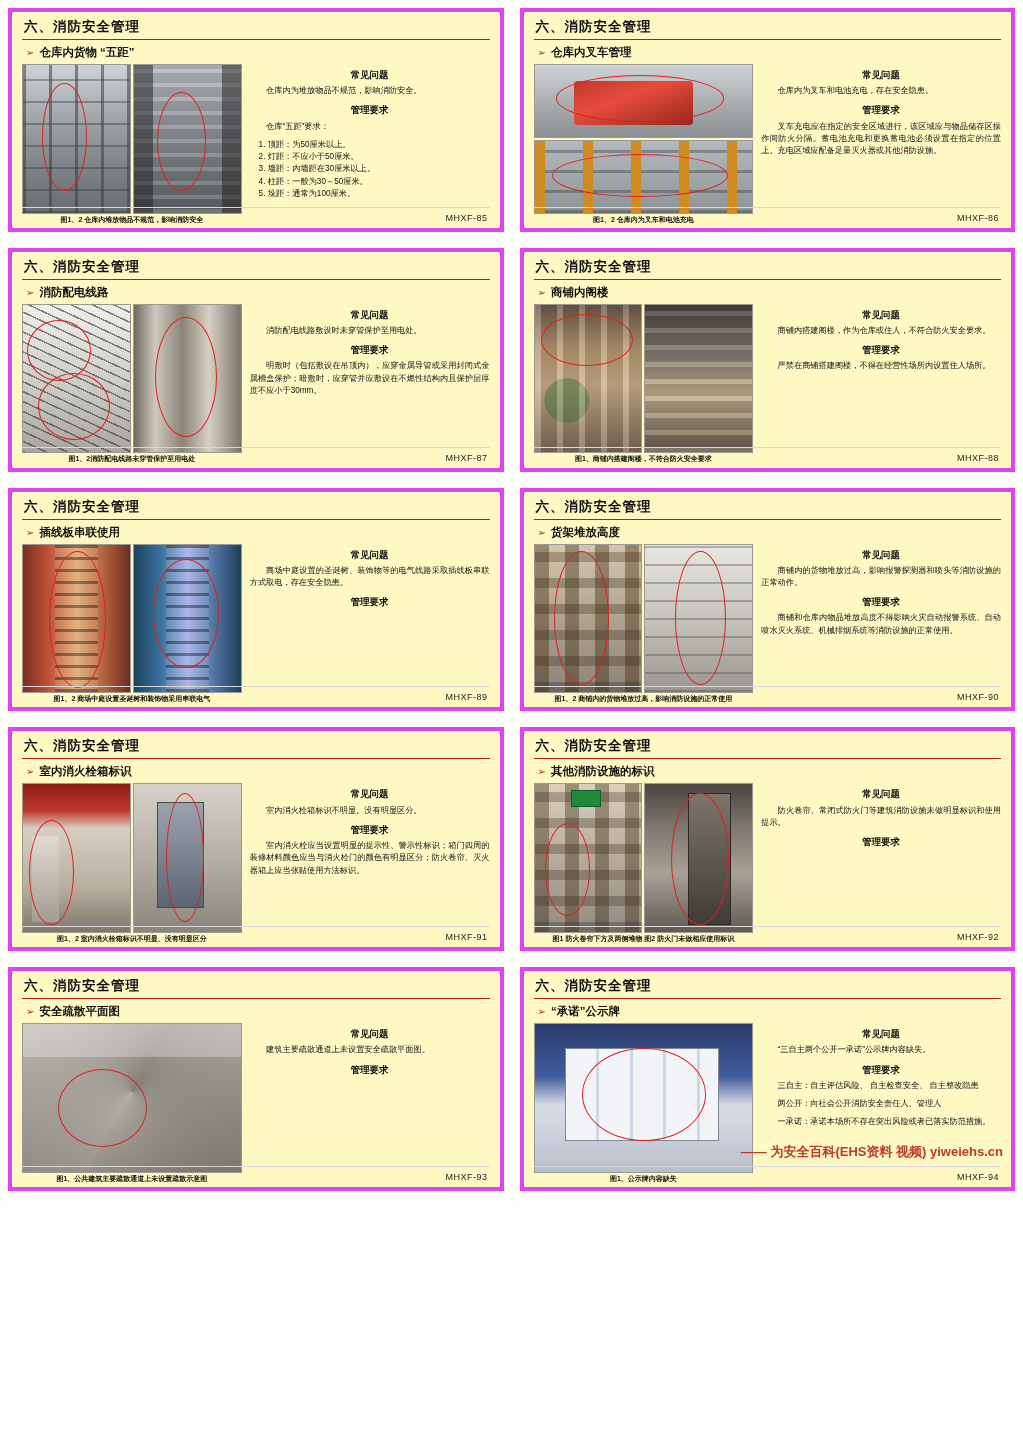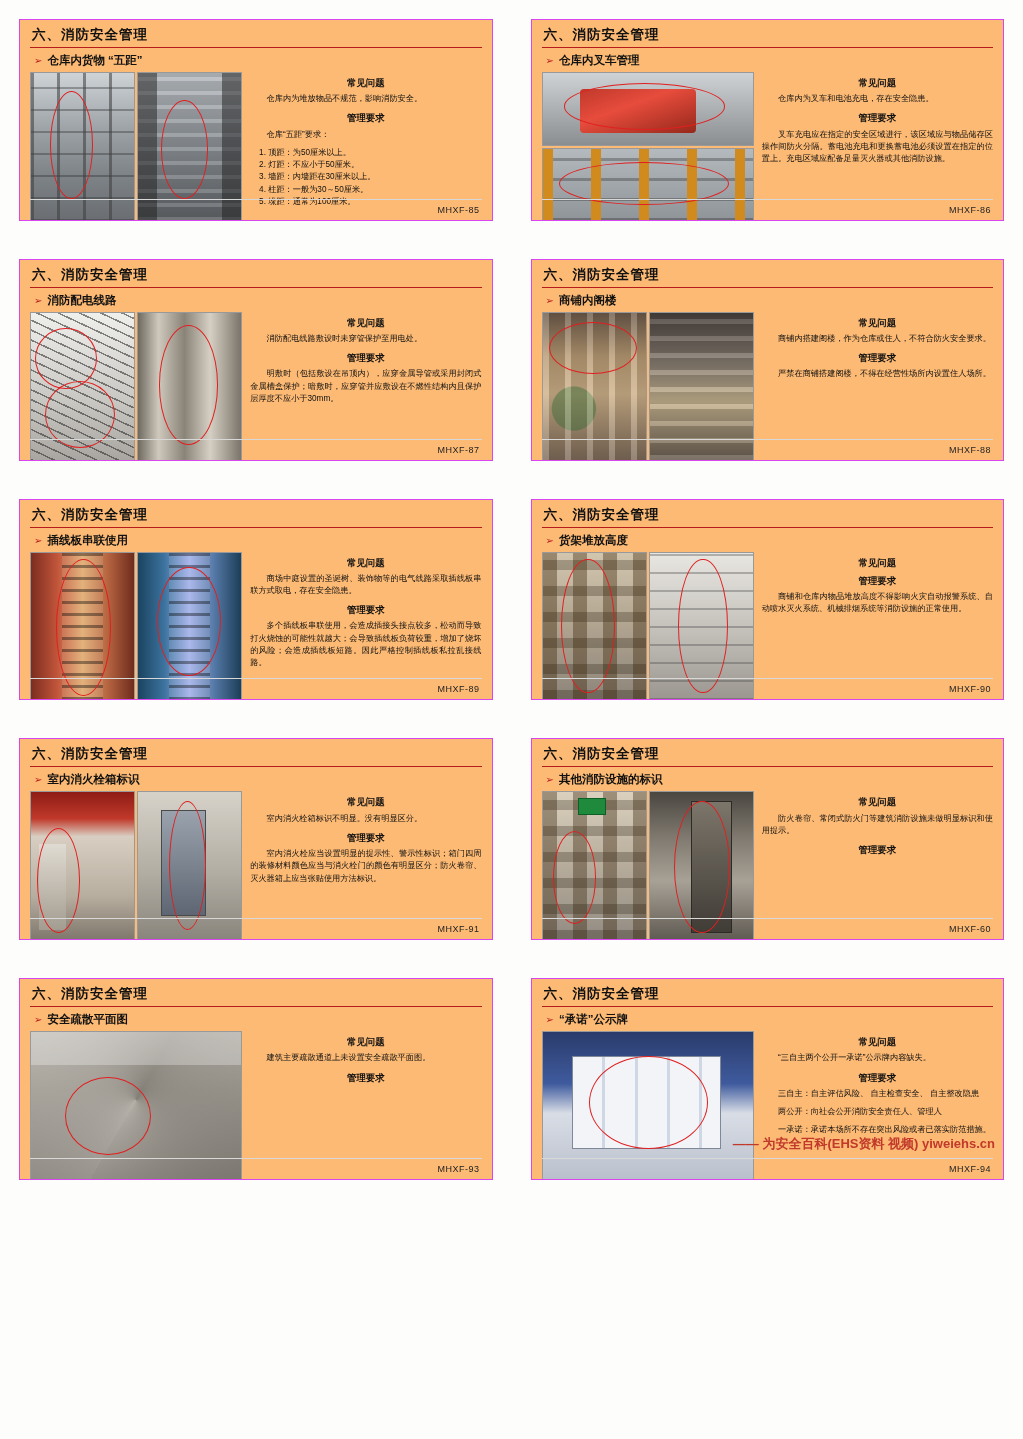--- a/index.html
+++ b/index.html
@@ -12,23 +12,23 @@
   .sheet{
     width:1023px;height:1439px;
     display:grid;
     grid-template-columns:1fr 1fr;
     grid-template-rows:repeat(6,1fr);
     box-sizing:border-box;
   }
   .slide{
     position:relative;
     box-sizing:border-box;
-    border:1px solid #d946ef;
-    margin:19px;
-    background:#fdba74;
+    border:4px solid #d946ef;
+    margin:8px;
+    background:#fef9c3;
     padding:6px 10px 4px 10px;
     overflow:hidden;
   }
   .slide-title{
     font-size:13.5px;
     font-weight:bold;
     letter-spacing:1px;
     color:#111;
     padding-left:2px;
   }
@@ -419,21 +419,20 @@
             <div class="ph-inner pillar" style="filter:hue-rotate(200deg) saturate(.7);"></div>
             <div class="ellipse" style="left:18%;top:10%;width:60%;height:72%;"></div>
           </div>
         </div>
         <div class="caption">图1、2 商场中庭设置圣诞树和装饰物采用串联电气</div>
       </div>
       <div class="text">
         <h4>常见问题</h4>
         <p>商场中庭设置的圣诞树、装饰物等的电气线路采取插线板串联方式取电，存在安全隐患。</p>
         <h4>管理要求</h4>
-        <p>多个插线板串联使用，会造成插接头接点较多，松动而导致打火烧蚀的可能性就越大；会导致插线板负荷较重，增加了烧坏的风险；会造成插线板短路。因此严格控制插线板私拉乱接线路。</p>
       </div>
     </div>
     <div class="footer-rule"></div>
     <div class="code">MHXF-89</div>
   </div>
 
   <div class="slide">
     <div class="slide-title">六、消防安全管理</div>
     <div class="title-rule"></div>
     <div class="sub-head">
@@ -449,20 +448,21 @@
           </div>
           <div class="photo">
             <div class="ph-inner shelfwhite"></div>
             <div class="ellipse" style="left:28%;top:4%;width:46%;height:90%;"></div>
           </div>
         </div>
         <div class="caption">图1、2 商铺内的货物堆放过高，影响消防设施的正常使用</div>
       </div>
       <div class="text">
         <h4>常见问题</h4>
+        <p>商铺内的货物堆放过高，影响报警探测器和喷头等消防设施的正常动作。</p>
         <h4>管理要求</h4>
         <p>商铺和仓库内物品堆放高度不得影响火灾自动报警系统、自动喷水灭火系统、机械排烟系统等消防设施的正常使用。</p>
       </div>
     </div>
     <div class="footer-rule"></div>
     <div class="code">MHXF-90</div>
   </div>
 
   <div class="slide">
     <div class="slide-title">六、消防安全管理</div>
@@ -518,21 +518,21 @@
         </div>
         <div class="caption">图1 防火卷帘下方及两侧堆物  图2 防火门未做相应使用标识</div>
       </div>
       <div class="text">
         <h4>常见问题</h4>
         <p>防火卷帘、常闭式防火门等建筑消防设施未做明显标识和使用提示。</p>
         <h4>管理要求</h4>
       </div>
     </div>
     <div class="footer-rule"></div>
-    <div class="code">MHXF-60</div>
+    <div class="code">MHXF-92</div>
   </div>
 
   <div class="slide">
     <div class="slide-title">六、消防安全管理</div>
     <div class="title-rule"></div>
     <div class="sub-head">
       <span class="bullet">➢</span>
       <span>安全疏散平面图</span>
     </div>
     <div class="body">

